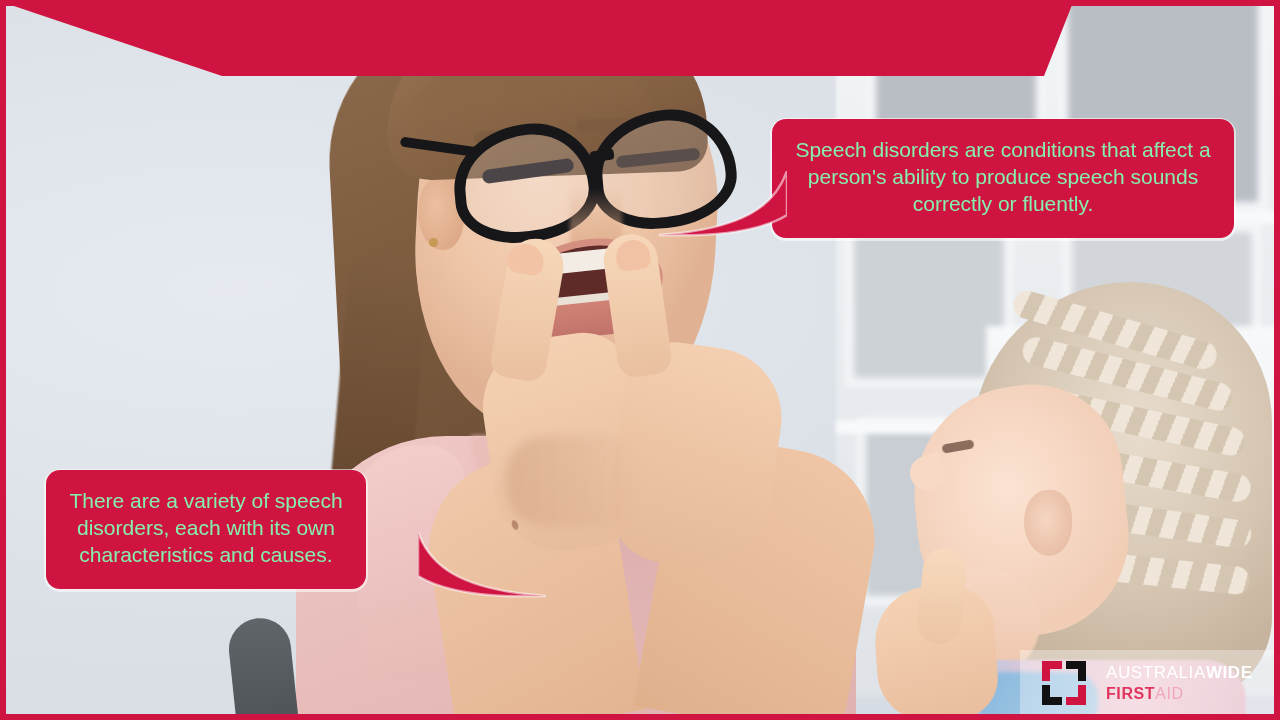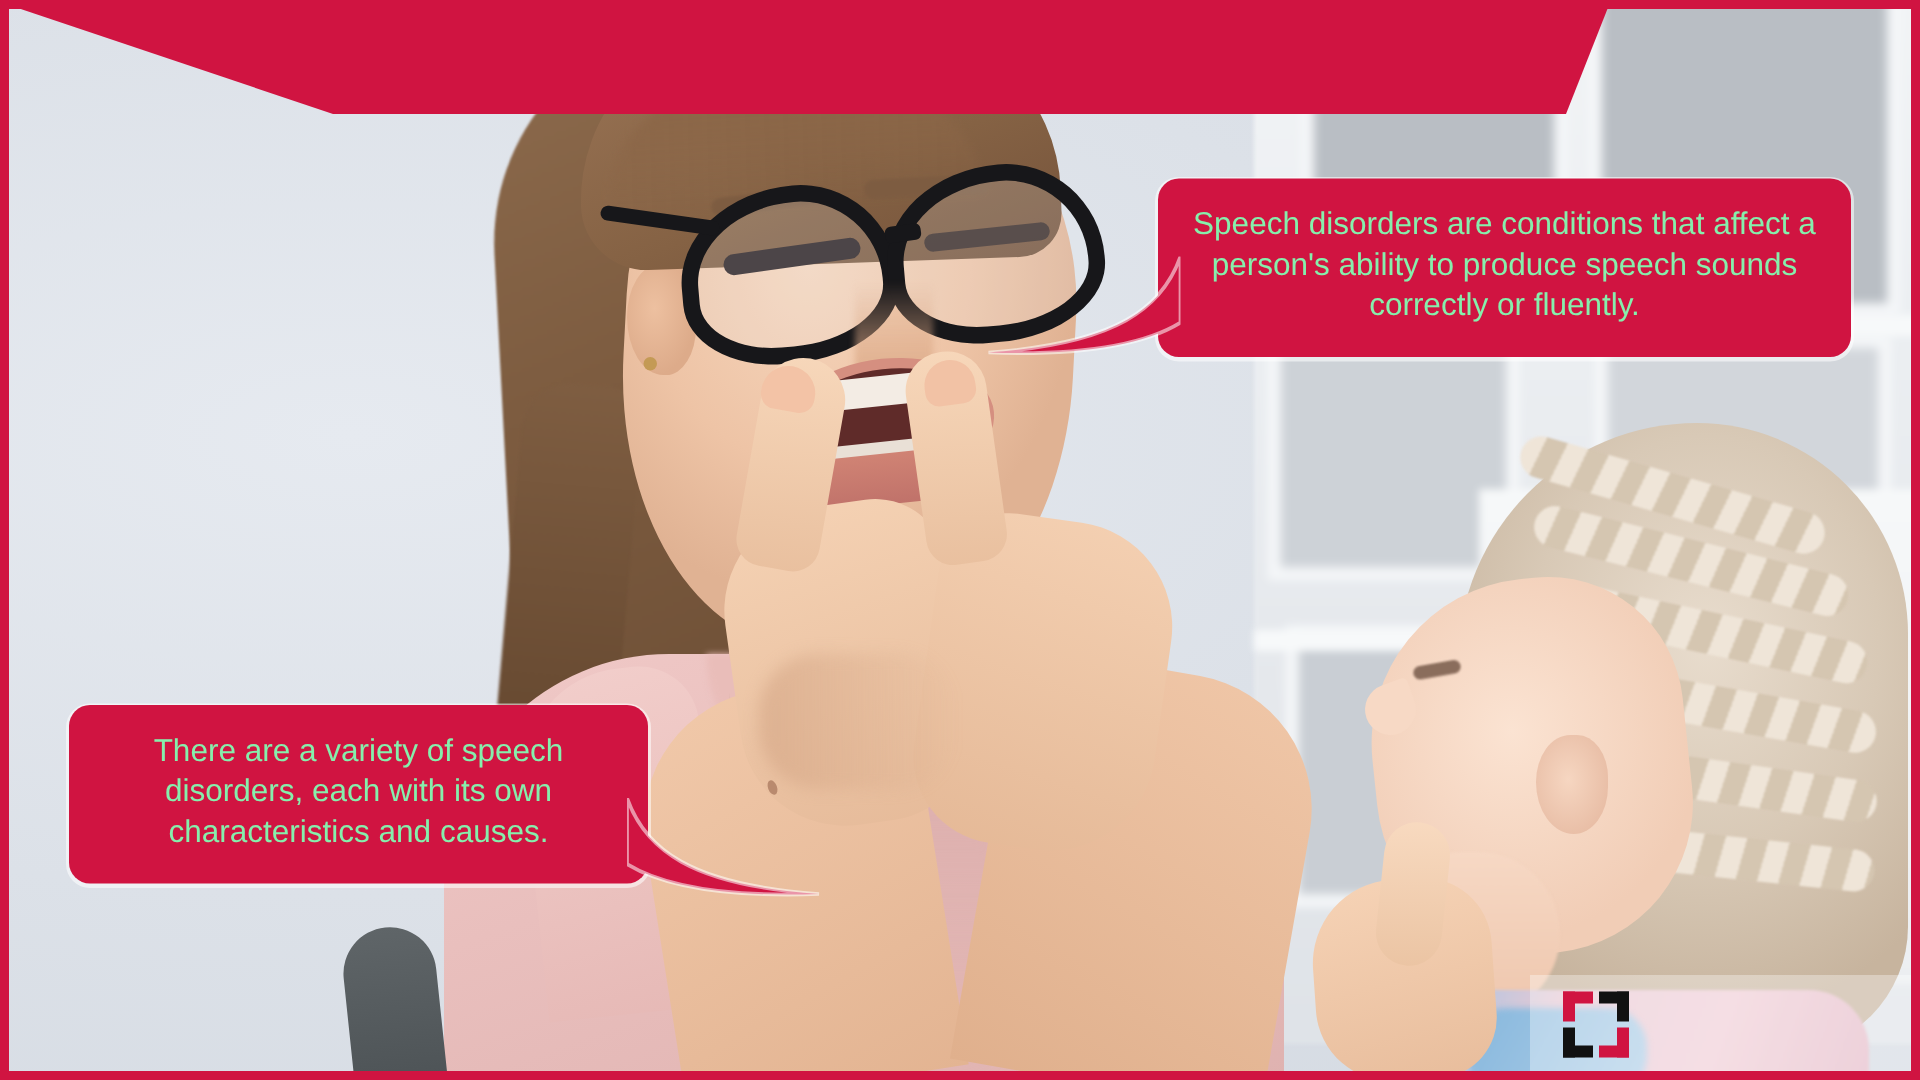--- a/index.html
+++ b/index.html
@@ -358,21 +358,21 @@
     text-align:center;
     line-height:1.28;
     font-size:21px;
     box-shadow:0 1px 0 2px rgba(255,255,255,.55);
   }
   .bubble-a{
     left:766px; top:113px; width:462px;
     padding:18px 22px 20px;
   }
   .bubble-b{
-    left:40px; top:464px; width:386px;
+    left:40px; top:464px; width:320px;
     padding:18px 20px 20px;
   }
   .tail{ position:absolute; width:130px; height:80px; pointer-events:none; }
   .tail-a{ left:-115px; top:52px; }
   .tail-b{ left:372px; top:62px; }
 
   
   .logo{
     position:absolute; left:1014px; top:644px; width:260px; height:66px;
     background:rgba(255,255,255,.34);
@@ -502,16 +502,24 @@
       <span>There are a variety of speech disorders, each with its own characteristics and causes.</span>
     </div>
 
     <div class="logo">
       <div class="logo-mark">
         <span class="lm lm-tl"></span>
         <span class="lm lm-tr"></span>
         <span class="lm lm-bl"></span>
         <span class="lm lm-br"></span>
       </div>
+      <div class="logo-text">
+        <div class="logo-line1">
+          <span class="thin">AUSTRALIA</span><span class="bold">WIDE</span>
+        </div>
+        <div class="logo-line2">
+          <span class="first">FIRST</span><span class="aid">AID</span>
+        </div>
+      </div>
     </div>
 
   </div>
 </div>
 
 </body></html>

